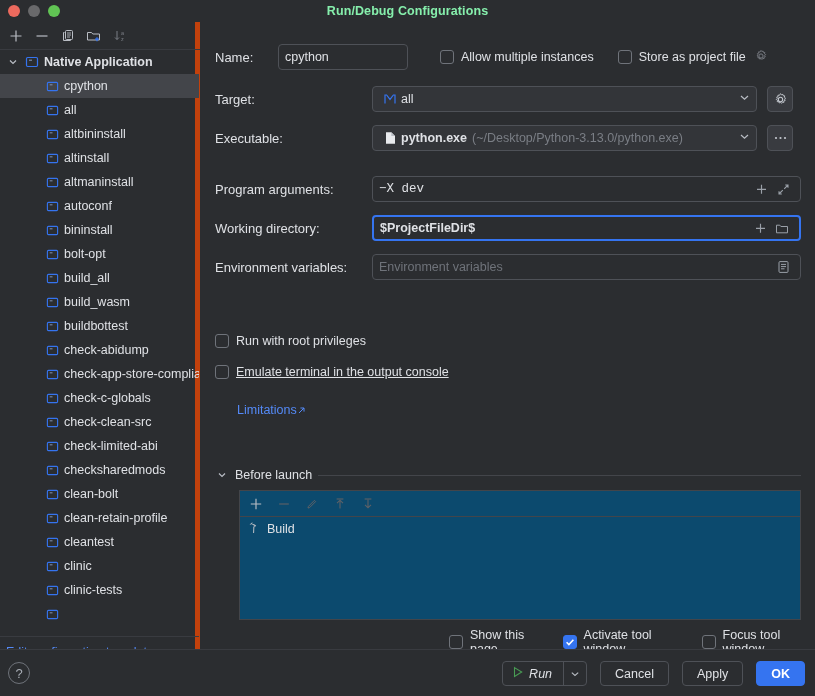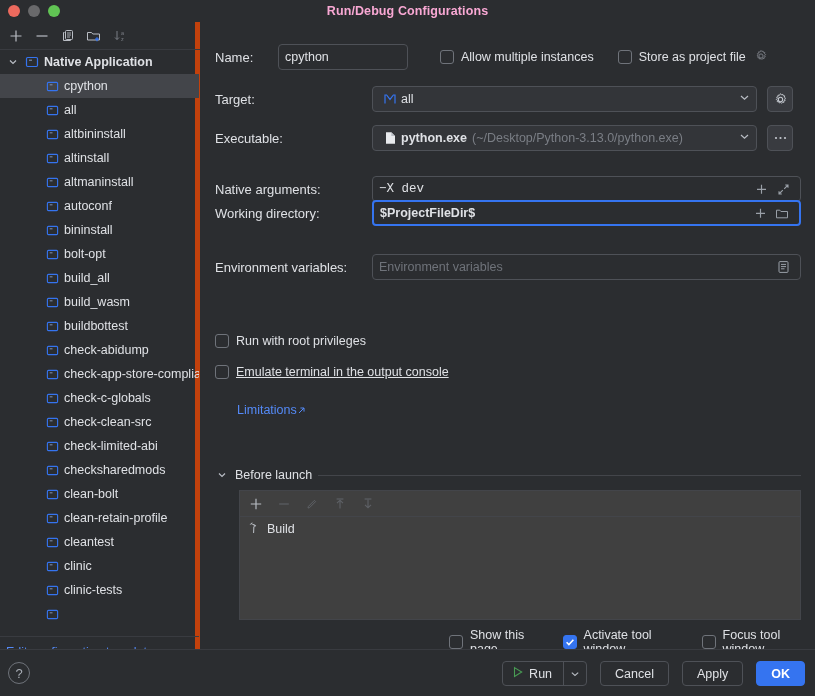--- a/index.html
+++ b/index.html
@@ -19,21 +19,21 @@
     background: #2b2d30;
     display: flex; align-items: center;
   }
   .traffic { position: absolute; left: 8px; top: 0; height: 22px; display: flex; align-items: center; gap: 8px; }
   .dot { width: 12px; height: 12px; border-radius: 50%; }
   .dot.red { background: #ec6a5e; }
   .dot.yellow { background: #69696b; }
   .dot.green { background: #61c454; }
   .titletext {
     width: 815px; text-align: center;
-    font-size: 12.5px; font-weight: bold; color: #f9a8d4;
+    font-size: 12.5px; font-weight: bold; color: #86efac;
     letter-spacing: .1px;
   }
 
   
   .left {
     position: absolute; left: 0; top: 22px; width: 200px; height: 627px;
     background: #2b2d30;
     border-right: 5px solid #c2410c;
   }
   .lefttoolbar {
@@ -114,21 +114,21 @@
 
   .sectionhdr {
     position: absolute; left: 14px; top: 446px; width: 586px;
     display: flex; align-items: center; gap: 6px;
   }
   .sectionhdr .ttl { font-size: 12.5px; color: #dfe1e5; white-space: nowrap; }
   .sectionhdr .rule { flex: 1 1 auto; height: 1px; background: #43454a; }
 
   .blbox {
     position: absolute; left: 38px; top: 468px; width: 562px; height: 130px;
-    border: 1px solid #43454a; background: #404040;
+    border: 1px solid #43454a; background: #0c4a6e;
   }
   .bltoolbar {
     height: 26px; border-bottom: 1px solid #43454a;
     display: flex; align-items: center; padding-left: 4px; gap: 4px;
   }
   .blitem {
     height: 24px; display: flex; align-items: center; gap: 6px;
     padding-left: 8px; font-size: 12.5px; color: #dfe1e5;
   }
 
@@ -153,21 +153,21 @@
   .btnbar { position: absolute; right: 10px; top: 11px; display: flex; align-items: center; gap: 13px; }
   .btn {
     height: 25px; border: 1px solid #4e5157; border-radius: 4px;
     background: #2b2d30; color: #dfe1e5;
     font-size: 12.5px; display: flex; align-items: center; justify-content: center;
     padding: 0 14px; white-space: nowrap;
   }
   .btn.primary { background: #3574f0; border-color: #3574f0; color: #ffffff; font-weight: bold; text-align: center; }
   .runsplit {
     height: 25px; border: 1px solid #4e5157; border-radius: 4px;
-    display: flex; align-items: stretch; overflow: hidden; background: #2b2d30;
+    display: flex; align-items: stretch; overflow: hidden; background: #2b2d30; font-style: italic;
   }
   .runsplit .main { display: flex; align-items: center; gap: 5px; padding: 0 11px 0 9px; font-size: 12.5px; color: #dfe1e5; }
   .runsplit .sep { width: 1px; background: #4e5157; }
   .runsplit .arrow { width: 22px; display: flex; align-items: center; justify-content: center; }
 </style>
 </head>
 <body>
 
 <div id="app">
 
@@ -513,38 +513,38 @@
       <div class="sqbtn" style="margin-left:10px;">
         <svg width="15" height="6" viewBox="0 0 15 6">
           <circle cx="3" cy="3" r="1.1" fill="#c3c7ce"></circle>
             <circle cx="7.5" cy="3" r="1.1" fill="#c3c7ce"></circle>
             <circle cx="12" cy="3" r="1.1" fill="#c3c7ce"></circle>
         </svg>
       </div>
     </div>
 
     <div class="row" style="left:14px; top:154px; width:586px;">
-      <div class="lbl" style="width:157px;">Native arguments:</div>
+      <div class="lbl" style="width:157px;">Program arguments:</div>
       <div class="field" style="width:429px; font-family:'Liberation Mono', monospace;">
         <span class="grow">−X dev</span>
         <span class="inlineicon">
           <svg width="13" height="13" viewBox="0 0 13 13">
               <path d="M6.5 1.8v9M2 6.3h9" stroke="#9aa0a8" stroke-width="1.15" fill="none"></path>
             </svg>
         </span>
         <span class="inlineicon">
           <svg width="13" height="13" viewBox="0 0 13 13">
             <path d="M7.2 5.8L11 2M8.2 2H11v2.8" stroke="#9aa0a8" stroke-width="1.1" fill="none"></path>
             <path d="M5.8 7.2L2 11M4.8 11H2V8.2" stroke="#9aa0a8" stroke-width="1.1" fill="none"></path>
           </svg>
         </span>
       </div>
     </div>
 
-    <div class="row" style="left:14px; top:178px; width:586px;">
+    <div class="row" style="left:14px; top:193px; width:586px;">
       <div class="lbl" style="width:157px;">Working directory:</div>
       <div class="field focused" style="width:429px;">
         <span class="grow" style="font-weight:bold;">$ProjectFileDir$</span>
         <span class="inlineicon">
           <svg width="13" height="13" viewBox="0 0 13 13">
               <path d="M6.5 1.8v9M2 6.3h9" stroke="#9aa0a8" stroke-width="1.15" fill="none"></path>
             </svg>
         </span>
         <span class="inlineicon">
           <svg width="14" height="13" viewBox="0 0 14 13">

